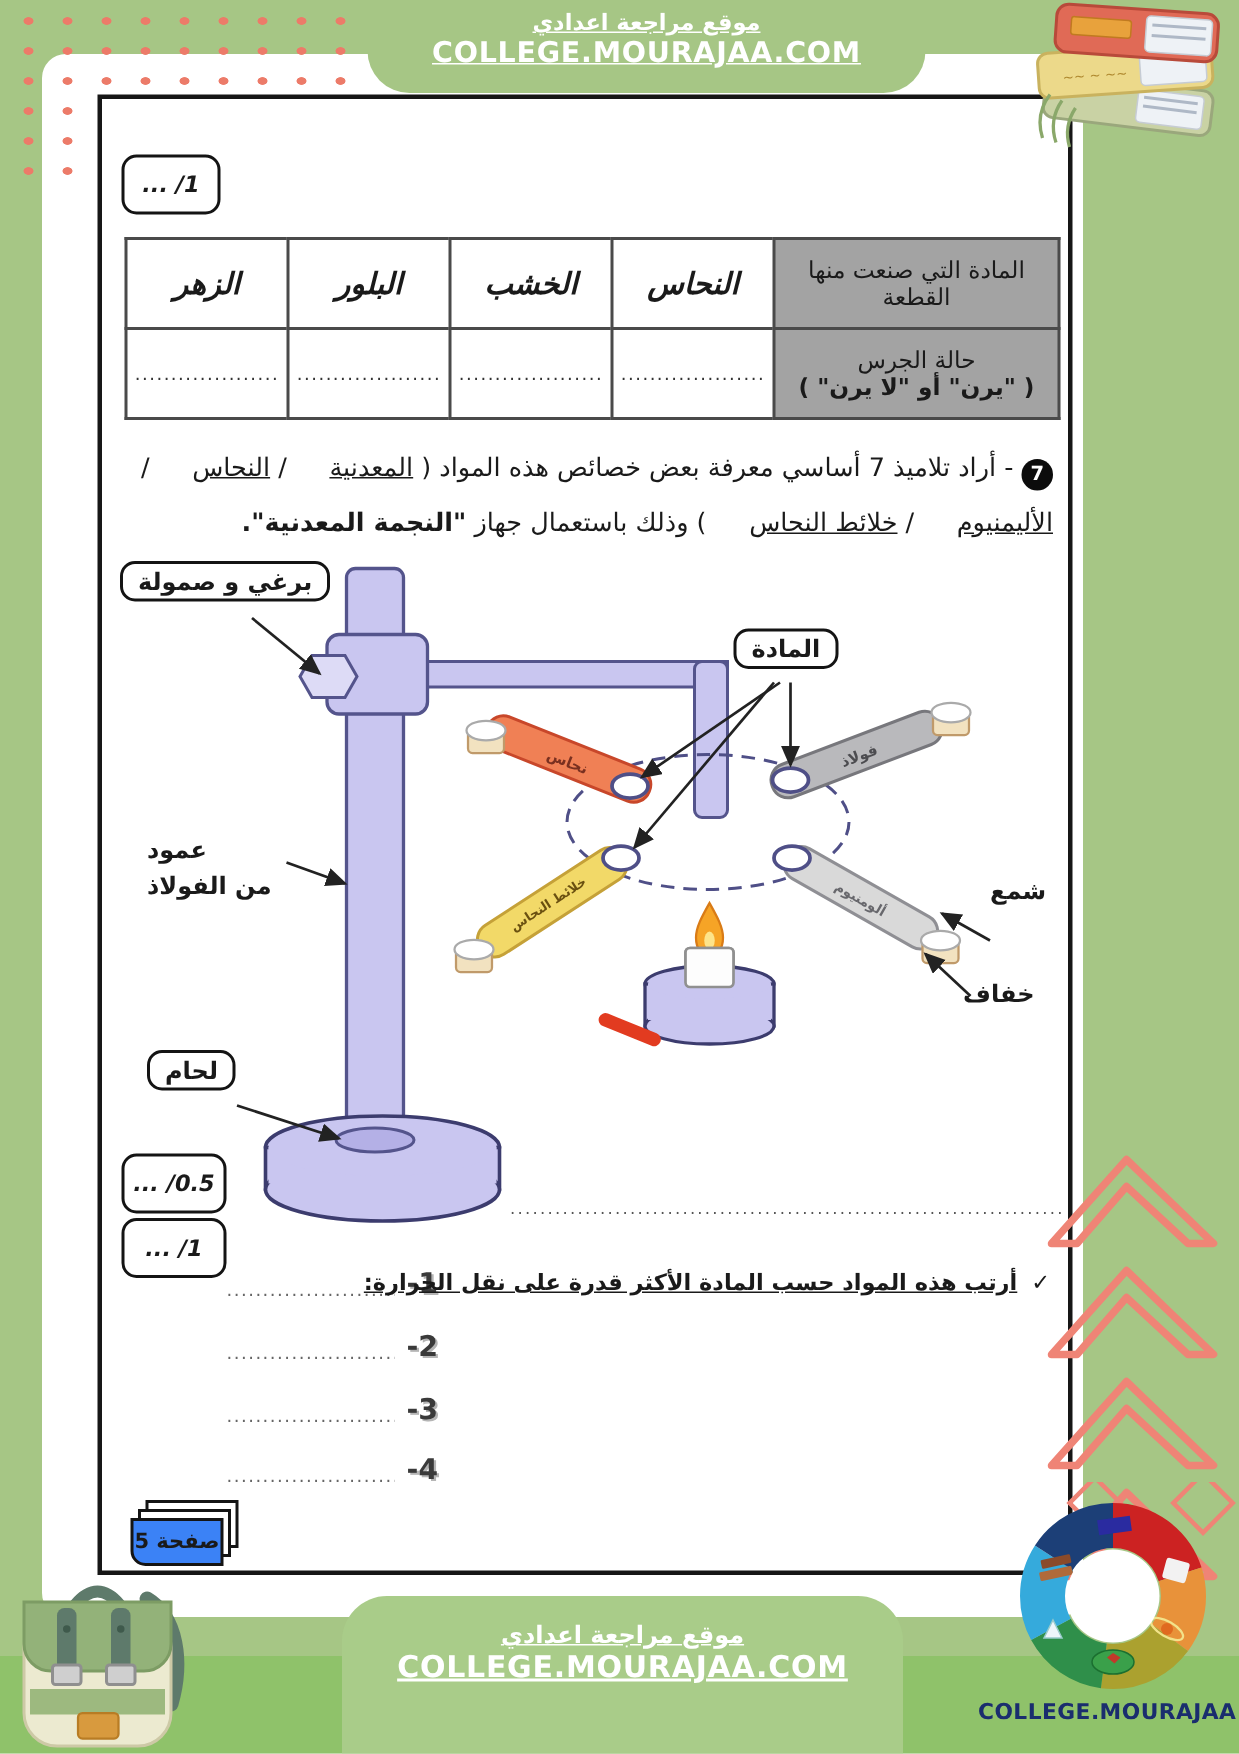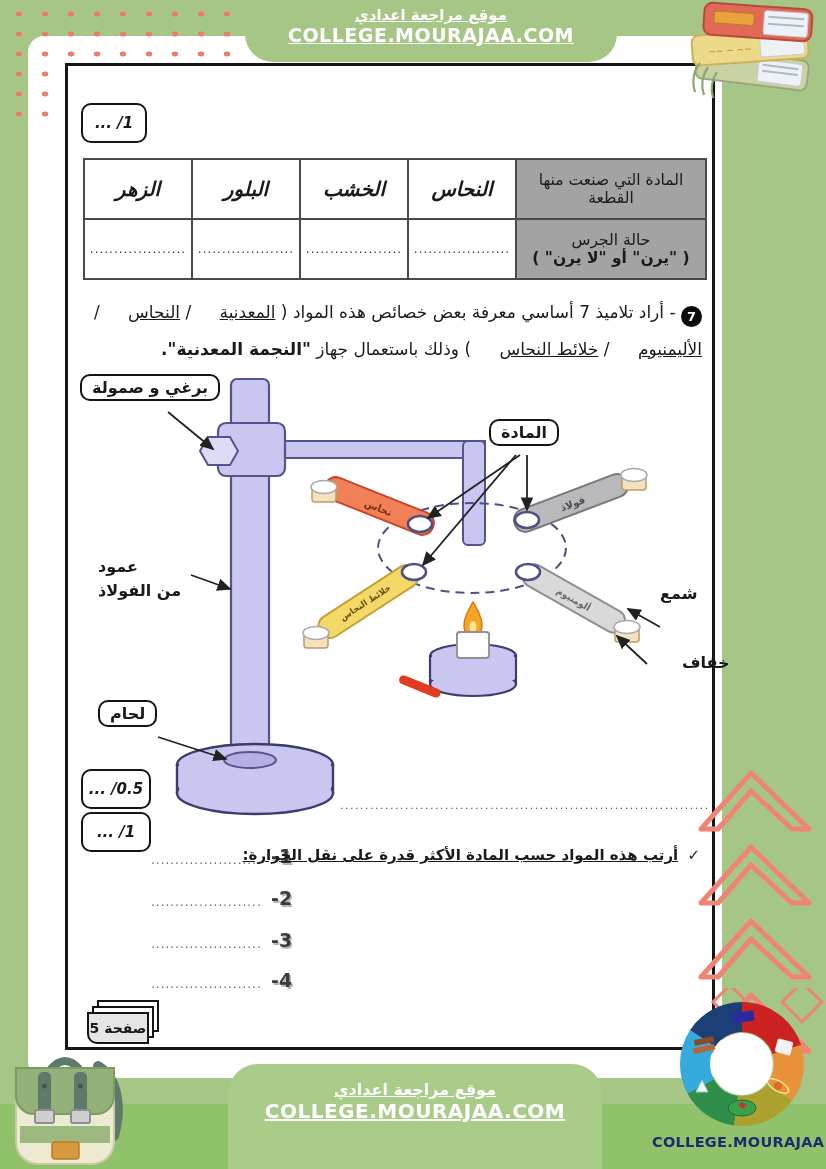--- a/index.html
+++ b/index.html
@@ -41,21 +41,21 @@
         font-weight:bold;font-size:16px;white-space:nowrap;}
   .dots-ltr{direction:ltr;overflow:hidden;white-space:nowrap;color:#555;font-size:11px;letter-spacing:1.5px;}
   .itemnum{direction:ltr;font-size:19px;font-weight:bold;color:#3a3a3a;text-shadow:1.5px 1.5px 0 #b5b5b5;}
   .itemdots{direction:ltr;color:#666;font-size:12px;letter-spacing:1px;white-space:nowrap;overflow:hidden;}
   
   .pageicon{width:66px;height:34px;}
   .pageicon .sheet{position:absolute;background:#fff;border:2.5px solid #141414;width:58px;height:28px;}
   .pageicon .s1{right:-10px;top:-12px;}
   .pageicon .s2{right:-5px;top:-6px;}
   .pageicon .s3{right:0;top:0;display:flex;align-items:center;justify-content:center;
-                font-weight:bold;font-size:14px;background:#e5e5e5;border-radius:0 0 0 10px;}
+                font-weight:bold;font-size:14px;background:#3b82f6;border-radius:0 0 0 10px;}
   
   .footer-band{left:0;top:1104px;width:826px;height:65px;background:#8fc26a;z-index:4;}
   .footer-pill{left:228px;top:1064px;width:374px;height:105px;background:#a9cc89;border-radius:30px 30px 0 0;z-index:5;}
   .footer-text{left:228px;top:1080px;width:374px;text-align:center;z-index:6;color:#fff;}
   .footer-text .l1{font-size:16px;font-weight:bold;text-decoration:underline;display:block;}
   .footer-text .l2{font-size:20px;font-weight:bold;text-decoration:underline;display:block;letter-spacing:.5px;}
   .logo-caption{left:652px;top:1134px;width:174px;text-align:center;z-index:7;color:#1a2d6e;
                 font-weight:bold;font-size:14.5px;letter-spacing:.3px;}
   svg{display:block;}
   svg text{font-family:"DejaVu Sans",sans-serif;}
@@ -221,21 +221,21 @@
     </g>
   </svg>
 
   <div class="abs lbox" style="left:12px;top:308px;z-index:2;">برغي و صمولة</div>
   <div class="abs lbox" style="left:421px;top:353px;z-index:2;">المادة</div>
   <div class="abs dlabel" style="left:30px;top:489px;width:110px;text-align:left;z-index:2;line-height:24px;">
     <span>عمود</span><br>
     <span>من الفولاذ</span>
   </div>
   <div class="abs dlabel" style="left:592px;top:518px;z-index:2;">شمع</div>
-  <div class="abs dlabel" style="left:574px;top:587px;z-index:2;margin-left:40px;">خفاف</div>
+  <div class="abs dlabel" style="left:574px;top:587px;z-index:2;">خفاف</div>
   <div class="abs lbox" style="left:30px;top:634px;z-index:2;">لحام</div>
 
   <div class="abs scorebox" style="left:13px;top:703px;width:66px;height:36px;">... /0.5</div>
   <div class="abs scorebox" style="left:13px;top:746px;width:66px;height:36px;">... /1</div>
 
   <div class="abs dots-ltr" style="left:272px;top:733px;width:370px;">....................................................................................................</div>
 
   <div class="abs checkline" style="top:780px;right:12px;z-index:2;">
     <span class="chk">✓</span>
     <span class="txt">أرتب هذه المواد حسب المادة الأكثر قدرة على نقل الحرارة:</span>

